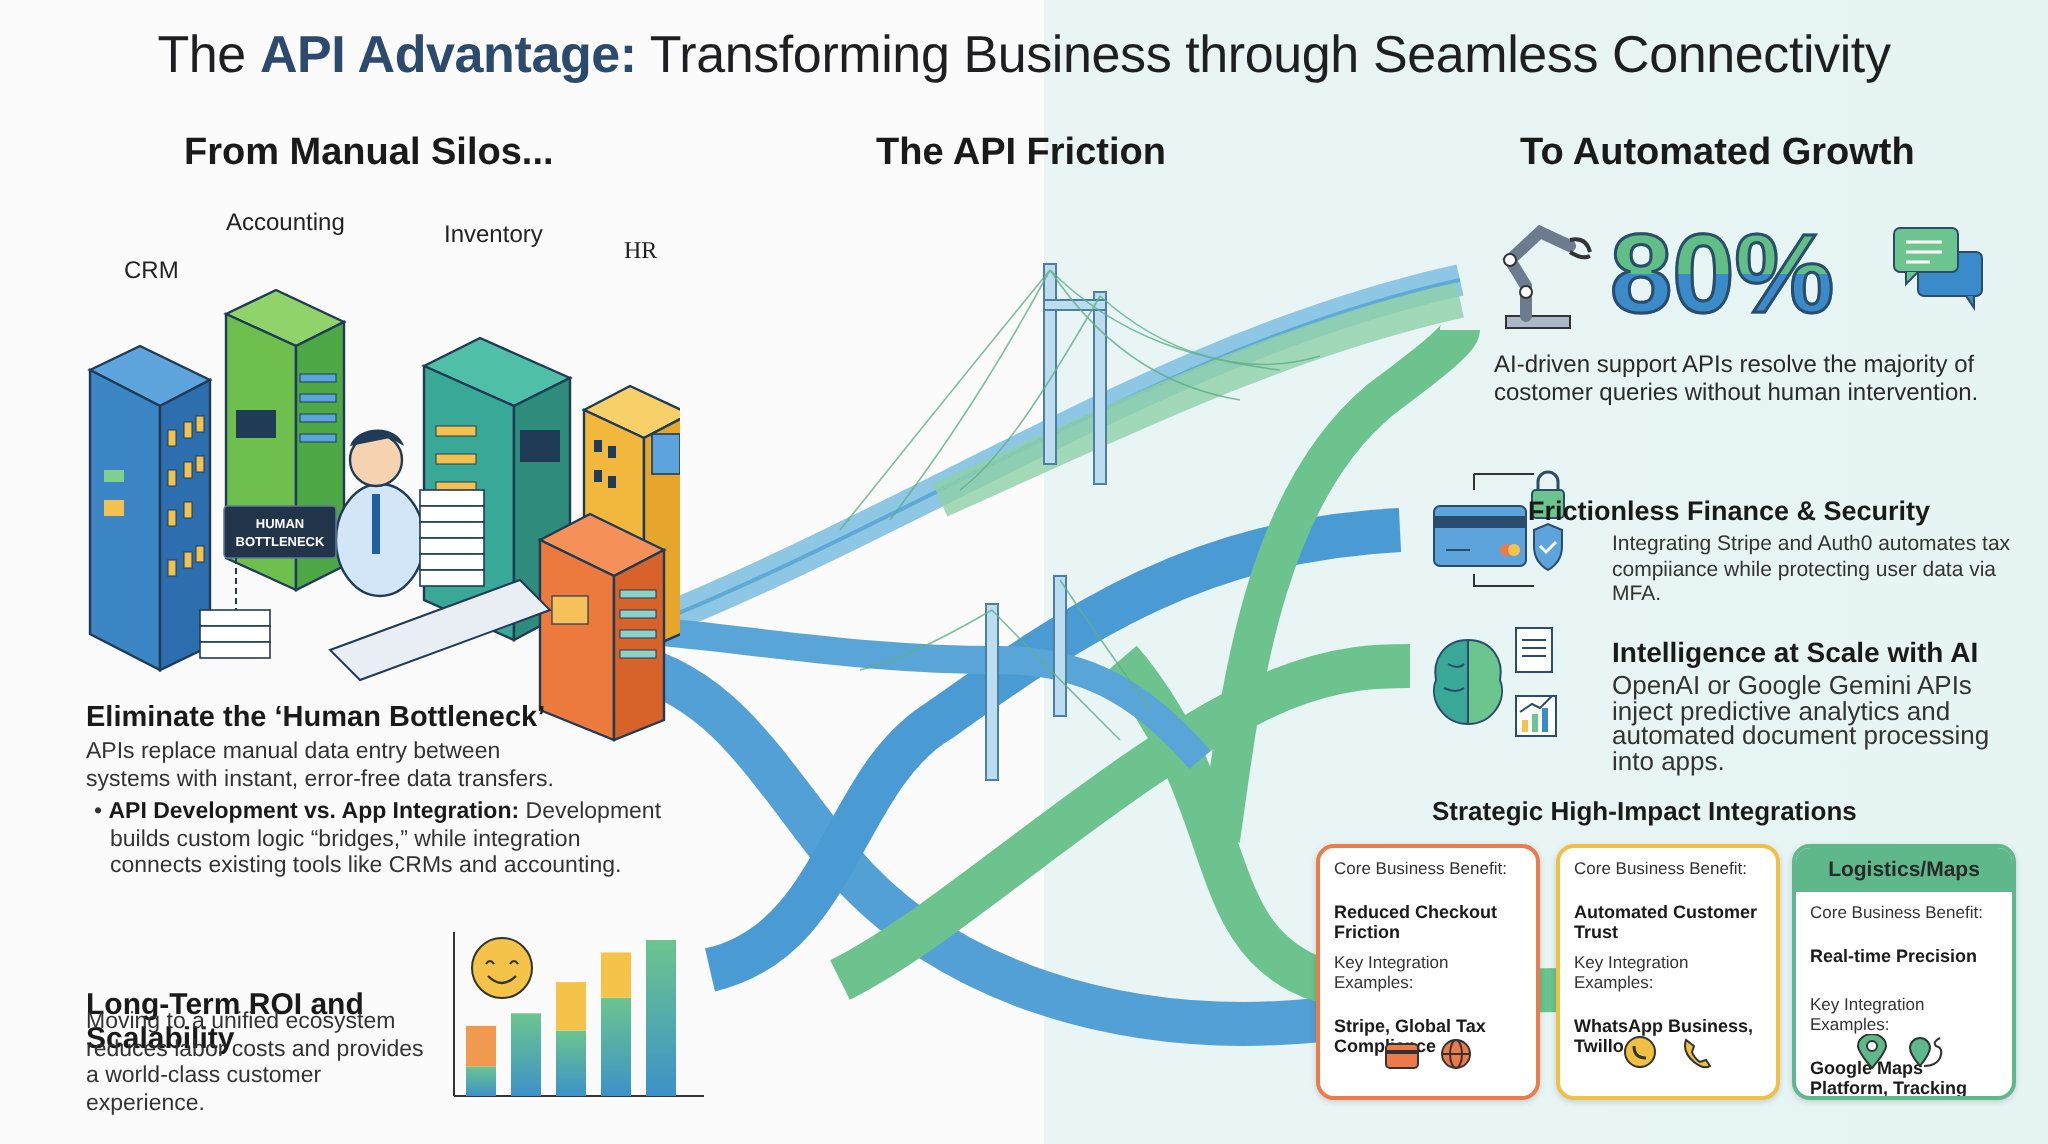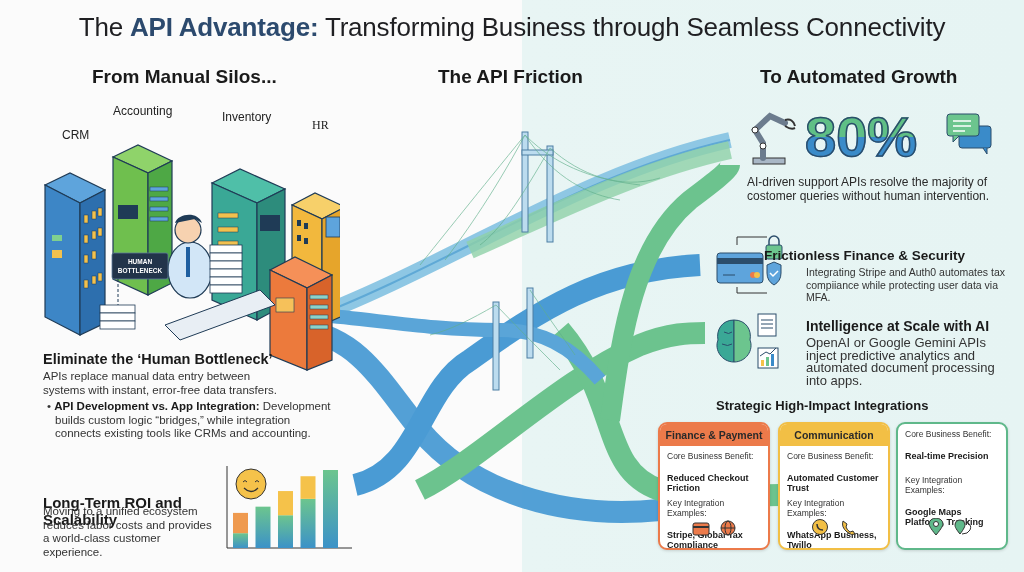--- a/index.html
+++ b/index.html
@@ -285,60 +285,59 @@
     <rect x="52" y="45" width="3" height="9" fill="#6cc58e"></rect>
     <rect x="57" y="42" width="3" height="12" fill="#3a8bc9"></rect>
   <path d="M46 44 l6 -4 l4 2 l6 -6" stroke="#2b4d6b" fill="none"></path>
 </svg>
 <div class="abs h2" style="left:806px;top:318px;font-size:14px;">Intelligence at Scale with AI</div>
 <div class="abs body" style="left:806px;top:337px;width:200px;font-size:13px;line-height:12.5px;">OpenAI or Google Gemini APIs inject predictive analytics and automated document processing into apps.</div>
 
 <div class="abs h2" style="left:716px;top:398px;font-size:13px;">Strategic High-Impact Integrations</div>
 
 <div class="card" style="left:658px;top:422px;border:2px solid #ec7a4a;">
-  <div class="card-head" style="background:#ec7a4a;">Finance &amp; Payment</div>
   <div class="card-body">
     <div>Core Business Benefit:</div>
     <div class="v">Reduced Checkout Friction</div>
     <div style="margin-top:5px;">Key Integration Examples:</div>
     <div class="v">Stripe, Global Tax Compliance</div>
   </div>
   <div class="card-icons">
     <svg width="18" height="14" style="position:relative;display:inline-block;">
         <rect x="1" y="1" width="16" height="12" rx="2" fill="#ec7a4a" stroke="#333"></rect>
         <rect x="1" y="4" width="16" height="2" fill="#333"></rect>
       </svg>
     <svg width="16" height="16" style="position:relative;display:inline-block;margin-left:6px;">
         <circle cx="8" cy="8" r="7" fill="#ec7a4a" stroke="#333"></circle>
         <ellipse cx="8" cy="8" rx="3" ry="7" fill="none" stroke="#333"></ellipse>
         <line x1="1" y1="8" x2="15" y2="8" stroke="#333"></line>
       </svg>
   </div>
 </div>
 
 <div class="card" style="left:778px;top:422px;border:2px solid #f2bf45;">
-  <div class="card-head" style="background:#f2bf45;">Communication</div>
   <div class="card-body">
     <div>Core Business Benefit:</div>
     <div class="v">Automated Customer Trust</div>
     <div style="margin-top:5px;">Key Integration Examples:</div>
     <div class="v">WhatsApp Business, Twillo</div>
   </div>
   <div class="card-icons">
     <svg width="18" height="18" style="position:relative;display:inline-block;">
         <circle cx="9" cy="9" r="7.5" fill="#f2bf45" stroke="#333"></circle>
         <path d="M6 6 q0 6 6 6" stroke="#333" fill="none" stroke-width="1.5"></path>
       </svg>
     <svg width="18" height="18" style="position:relative;display:inline-block;margin-left:6px;">
         <path d="M4 3 q-2 6 4 11 q5 4 8 2 l-2 -3 l-3 1 q-3 -2 -4 -5 l1 -3 z" fill="#f2bf45" stroke="#333"></path>
       </svg>
   </div>
 </div>
 
 <div class="card" style="left:896px;top:422px;border:2px solid #5fb88a;">
+  <div class="card-head" style="background:#5fb88a;">Logistics/Maps</div>
   <div class="card-body">
     <div>Core Business Benefit:</div>
     <div class="v">Real-time Precision</div>
     <div style="margin-top:14px;">Key Integration Examples:</div>
     <div class="v">Google Maps Platform, Tracking</div>
   </div>
   <div class="card-icons">
     <svg width="16" height="18" style="position:relative;display:inline-block;">
         <path d="M8 17 C 2 10, 1 7, 1 6 a7 6 0 0 1 14 0 c0 1 -1 4 -7 11 z" fill="#5fb88a" stroke="#333"></path>
         <circle cx="8" cy="6" r="2.5" fill="#fff" stroke="#333"></circle>

